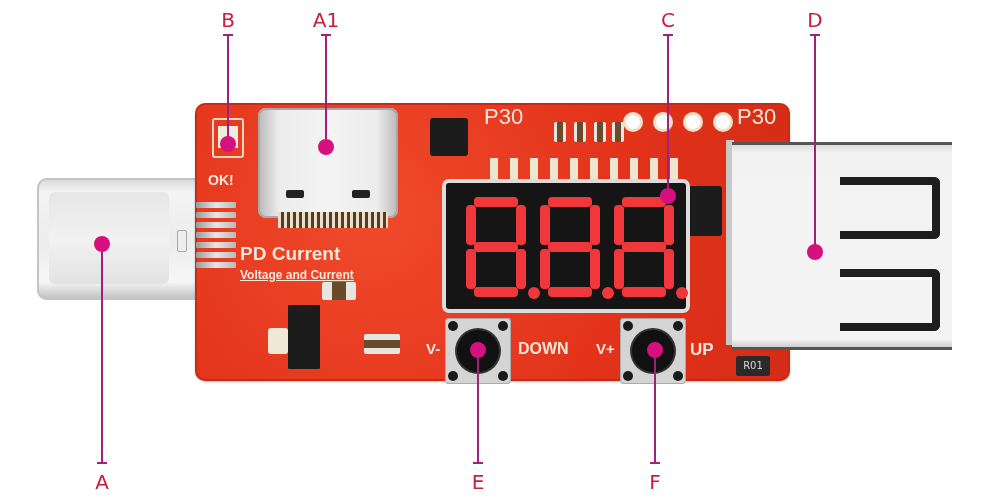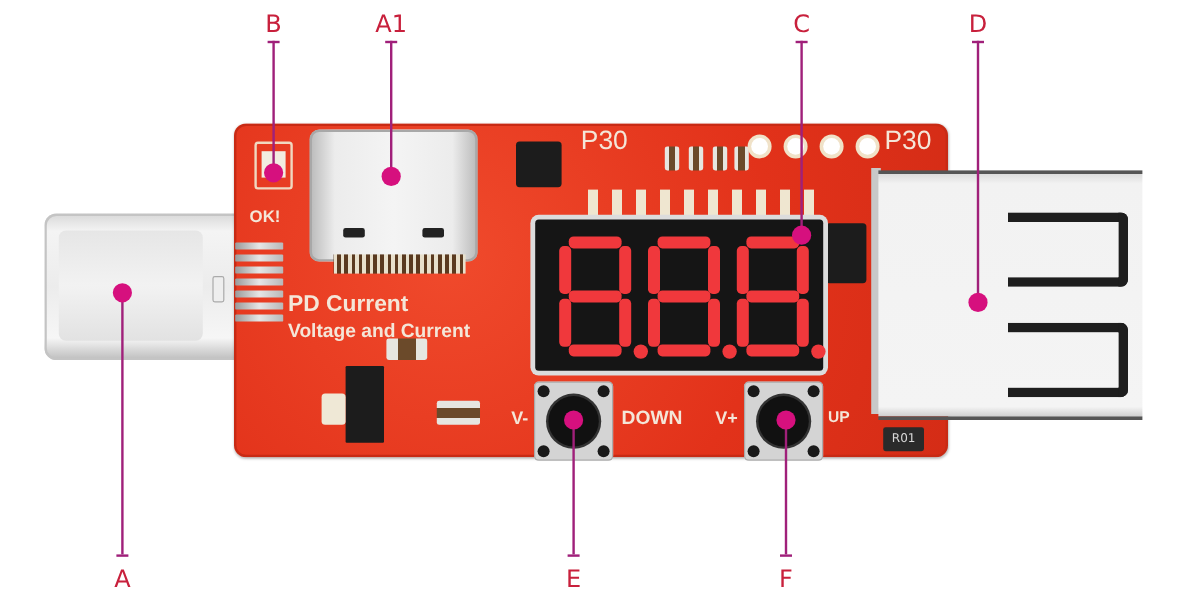--- a/index.html
+++ b/index.html
@@ -75,21 +75,21 @@
 </div>
 <div class="silk" style="left:208px;top:172px;font-size:14px;">OK!</div>
 
 <div class="typec-rcpt">
   <div class="slot" style="left:28px;"></div>
   <div class="slot" style="left:94px;"></div>
 </div>
 <div class="rcpt-pins"></div>
 
 <div class="silk" style="left:240px;top:243px;font-size:19px;">PD Current</div>
-<div class="silk" style="left:240px;top:268px;font-size:16px;">Voltage and Current</div>
+<div class="silk" style="left:240px;top:268px;font-size:12px;text-decoration:underline;">Voltage and Current</div>
 <div class="silk" style="left:484px;top:104px;font-size:22px;font-weight:normal;">P30</div>
 <div class="silk" style="left:737px;top:104px;font-size:22px;font-weight:normal;">P30</div>
 
 <div class="ic" style="left:430px;top:118px;width:38px;height:38px;"></div>
 <div class="ic" style="left:288px;top:305px;width:32px;height:64px;border-radius:1px;"></div>
 <div class="pad" style="left:268px;top:328px;width:20px;height:26px;"></div>
 <div class="ic" style="left:688px;top:186px;width:34px;height:50px;"></div>
 
 <div class="smd" style="left:322px;top:282px;width:34px;height:18px;"></div>
 <div class="smd" style="left:372px;top:326px;width:20px;height:36px;transform:rotate(90deg);"></div>
@@ -148,21 +148,21 @@
 <div class="btn" style="left:620px;top:318px;">
   <div class="c" style="left:3px;top:3px;"></div>
     <div class="c" style="right:3px;top:3px;"></div>
   <div class="c" style="left:3px;bottom:3px;"></div>
     <div class="c" style="right:3px;bottom:3px;"></div>
   <div class="cap"></div>
 </div>
 <div class="silk" style="left:426px;top:340px;font-size:15px;">V-</div>
 <div class="silk" style="left:518px;top:340px;font-size:16px;">DOWN</div>
 <div class="silk" style="left:596px;top:340px;font-size:15px;">V+</div>
-<div class="silk" style="left:690px;top:340px;font-size:13px;">UP</div>
+<div class="silk" style="left:690px;top:340px;font-size:17px;">UP</div>
 
 <div class="abs" style="left:736px;top:356px;width:34px;height:20px;background:#2a2a2a;border-radius:2px;color:#d8d8d8;font-size:10px;text-align:center;line-height:20px;font-family:'DejaVu Sans',sans-serif;">R01</div>
 
 <div class="usb-frame"></div>
 <div class="usb">
   <div class="spring" style="left:108px;top:32px;"></div>
   <div class="spring" style="left:108px;top:124px;"></div>
 </div>
 
 <div class="tick" style="left:228px;top:34px;"></div>

